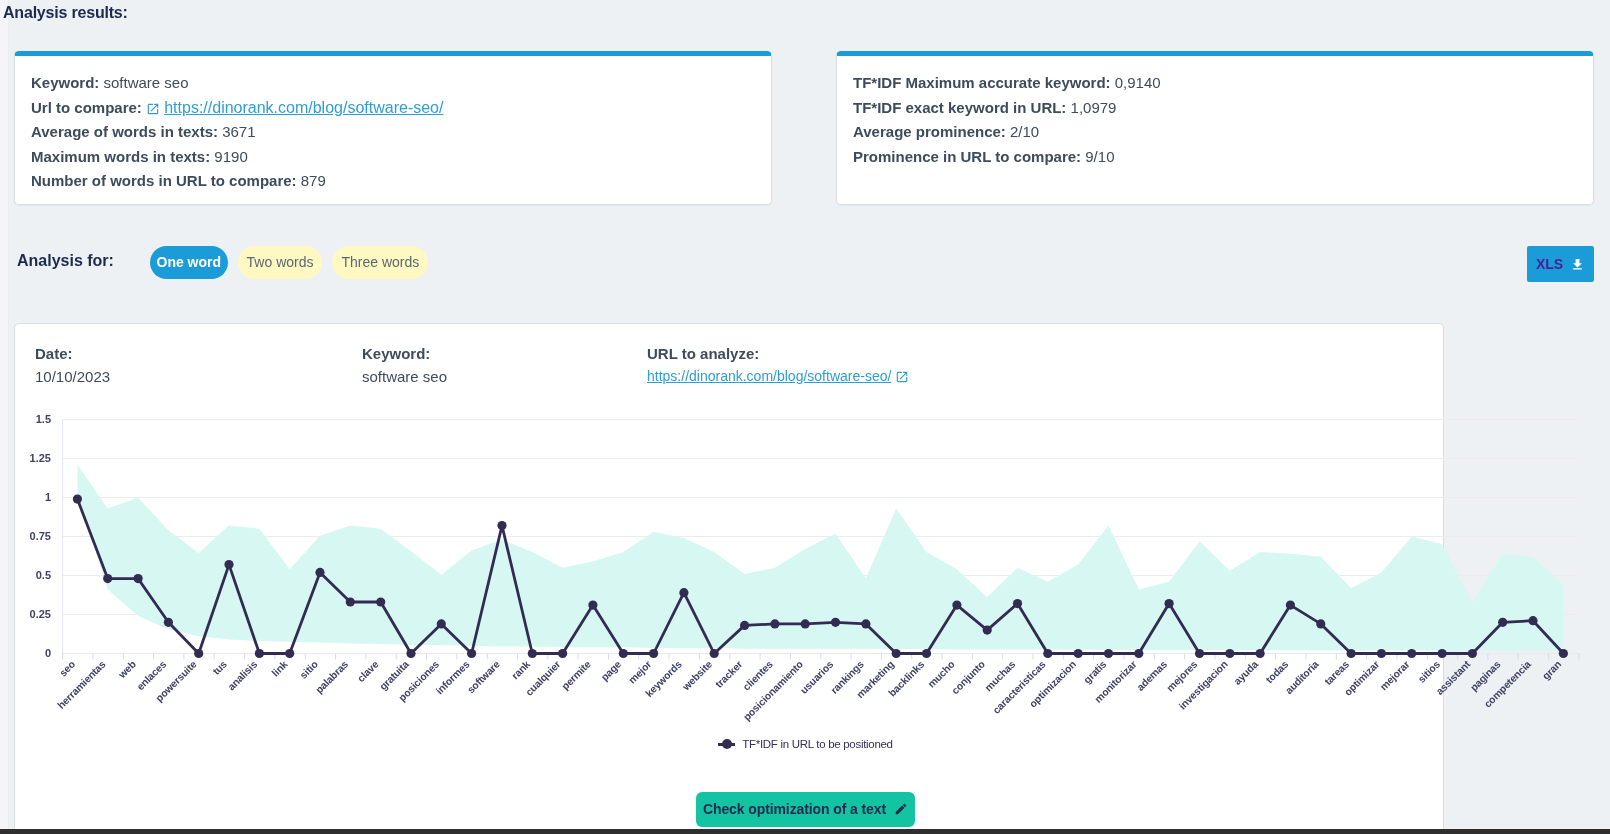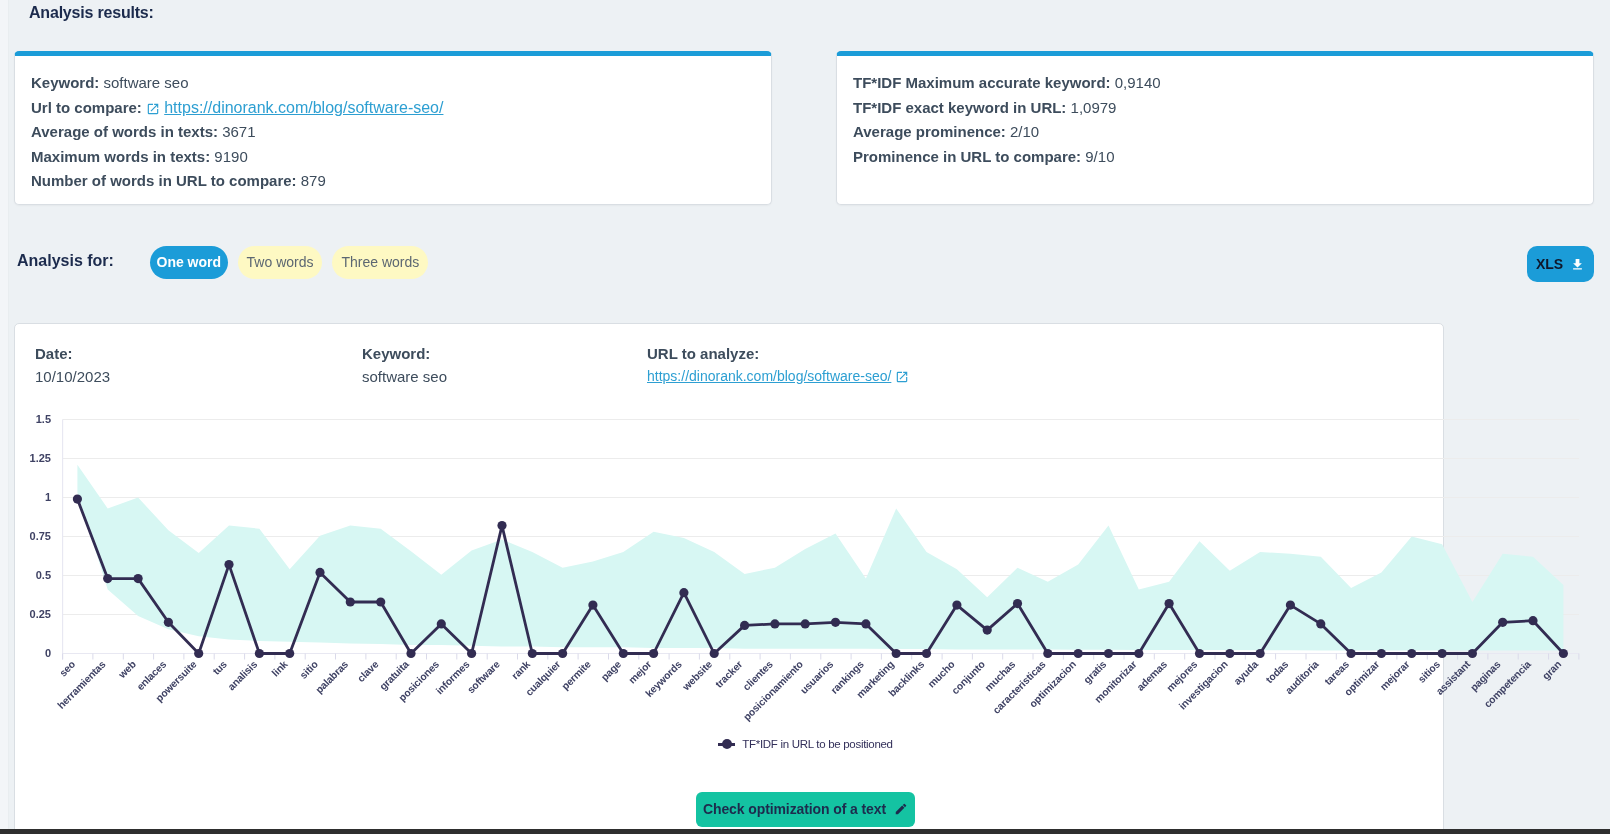--- a/index.html
+++ b/index.html
@@ -1,32 +1,32 @@
 <!DOCTYPE html>
 <html><head><meta charset="utf-8"><title>Analysis</title>
 <style>
 * { margin:0; padding:0; box-sizing:border-box; }
 html,body { width:1610px; height:834px; overflow:hidden; }
 body { position:relative; background:#edf1f4; font-family:"Liberation Sans",sans-serif; }
 .lstrip { position:absolute; left:0; top:0; width:9px; height:829px; background:#f3f5f8; border-right:1px solid #e9edf0; }
-h1.title { position:absolute; left:29px; top:4px; font-size:16px; color:#1c2b4d; letter-spacing:-0.2px; }
+h1.title { position:absolute; left:3px; top:4px; font-size:16px; color:#1c2b4d; letter-spacing:-0.2px; }
 .card { position:absolute; top:51px; width:758px; height:154px; background:#fff; border:1px solid #d9dee3; border-top:5px solid #1b9cd8; border-radius:5px; box-shadow:0 1px 2px rgba(0,0,0,0.04); padding:15px 16px 16px 16px; }
 .card.l { left:14px; }
 .card.r { left:836px; }
 .card .row { font-size:15px; color:#3d4c5c; height:24.5px; line-height:24.5px; white-space:nowrap; }
 .card .row b { color:#3d4c5c; }
 a.lnk { color:#2d9fd2; text-decoration:underline; }
 .card a.lnk { font-size:16px; }
 svg.ext { width:14px; height:14px; vertical-align:-3px; }
 .afor { position:absolute; left:17px; top:252px; font-size:16px; font-weight:bold; color:#1c2b4d; }
 .pills { position:absolute; left:150px; top:246px; height:33px; }
 .pill { display:inline-block; height:33px; line-height:33px; border-radius:17px; background:#fef9c3; color:#5c6772; font-size:14px; padding:0 9px; margin-right:10px; vertical-align:top; }
 .pill.act { padding:0 6.5px; }
 .pill.act { background:#1b9cd8; color:#fff; font-weight:bold; }
-.xls { position:absolute; left:1527px; top:246px; width:67px; height:36px; background:#1b9cd8; border-radius:10px; color:#0f172a; font-size:14px; font-weight:bold; line-height:36px; text-align:center; }
+.xls { position:absolute; left:1527px; top:246px; width:67px; height:36px; background:#1b9cd8; border-radius:2px; color:#4c1d95; font-size:14px; font-weight:bold; line-height:36px; text-align:center; }
 svg.dl { width:15px; height:15px; vertical-align:-3px; margin-left:7px; }
 .chartcard { position:absolute; left:14px; top:323px; width:1430px; height:511px; background:#fff; border:1px solid #d9dee3; border-radius:5px 5px 0 0; }
 .ch { position:absolute; font-size:15px; color:#3d4c5c; white-space:nowrap; }
 .legend { position:absolute; left:0; top:414px; width:1581px; text-align:center; font-size:11.5px; font-weight:normal; color:#33305a; letter-spacing:-0.3px; }
 .lgmark { display:inline-block; position:relative; width:17px; height:10px; margin-right:7px; vertical-align:-1px; }
 .lgmark .ln { position:absolute; left:0; top:4px; width:17px; height:2.5px; background:#322c52; }
 .lgmark .dt { position:absolute; left:3.5px; top:0; width:10px; height:10px; border-radius:50%; background:#322c52; }
 .bigbtn { position:absolute; left:681px; top:468px; width:219px; height:35px; background:#14c3a2; border-radius:6px; text-align:center; line-height:35px; font-size:14px; font-weight:bold; color:#1d2b4d; letter-spacing:-0.1px; }
 svg.pen { width:14px; height:14px; vertical-align:-2px; margin-left:8px; }
 .botbar { position:absolute; left:0; top:829px; width:1610px; height:5px; background:#2e2e2e; }

